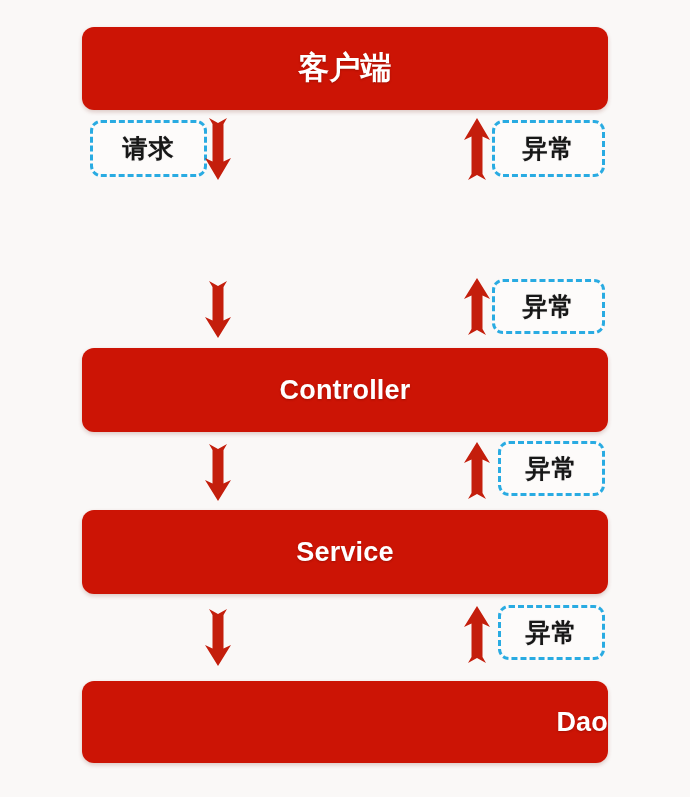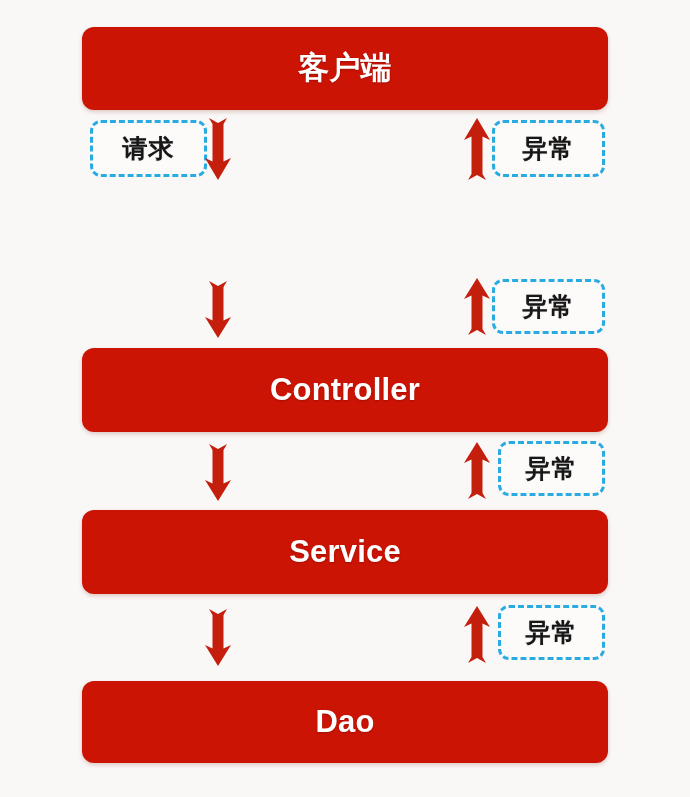--- a/index.html
+++ b/index.html
@@ -36,21 +36,21 @@
   .layer-label {
     color: #ffffff;
     font-weight: bold;
     text-align: center;
     line-height: 1.12;
     text-shadow: 0 1px 2px rgba(110, 10, 0, 0.45);
     letter-spacing: 0.2px;
     white-space: pre-line;
   }
   .label-cn   { font-size: 31px; }
-  .label-en   { font-size: 31px; }
+  .label-en   { font-size: 27px; }
   .label-dual { font-size: 29px; }
 
   
   .gap-row {
     position: absolute;
     left: 0;
     width: 690px;
   }
 
   
@@ -171,17 +171,17 @@
       <svg width="30" height="57" viewBox="0 0 30 57" aria-hidden="true">
         <path d="M15 0 L28 21 L20.5 17.5 L20.5 51 L24 57 L15 52 L6 57 L9.5 51 L9.5 17.5 L2 21 Z" fill="#c41e0c"></path>
       </svg>
     </span>
 
     <div class="tag" style="left:498px; top:11px; width:107px; height:55px;">
       <span class="tag-text">异常</span>
     </div>
   </div>
 
-  <div class="layer-box" style="top:681px; height:82px;">
+  <div class="layer-box" style="top:681px; height:82px;justify-content:flex-end;">
     <div class="layer-label label-en">Dao</div>
   </div>
 
 </div>
 
 </body></html>

